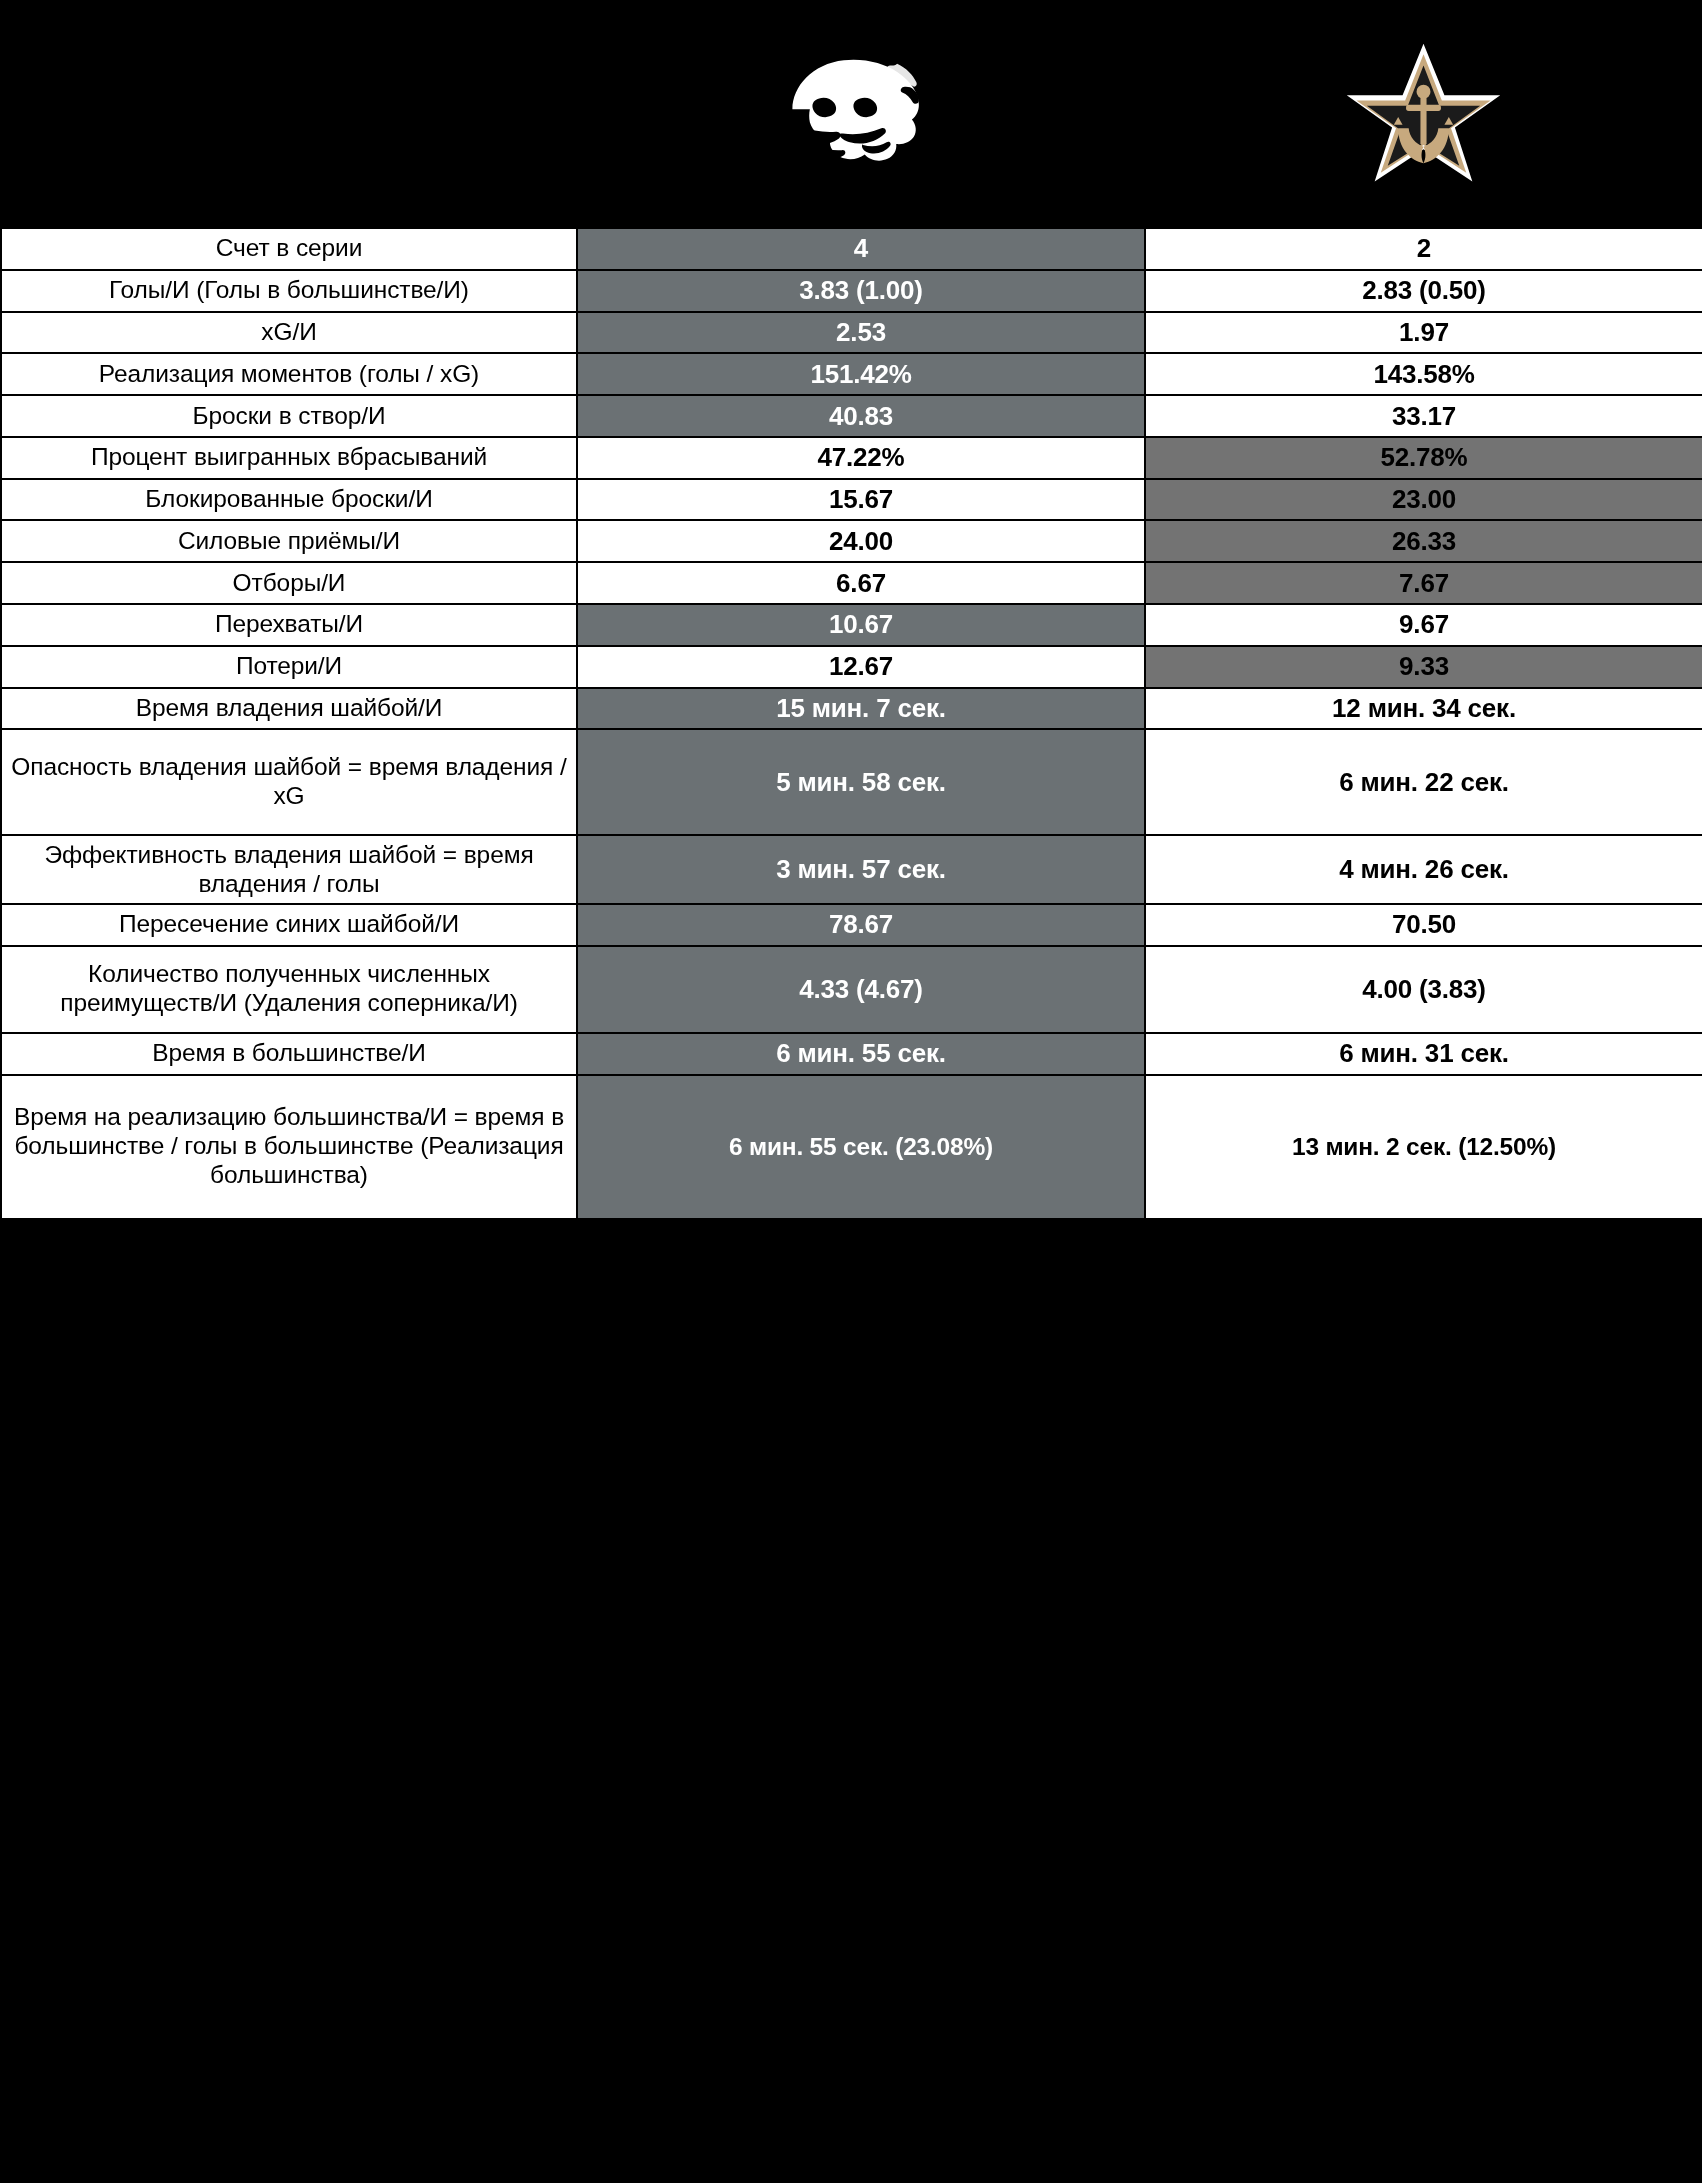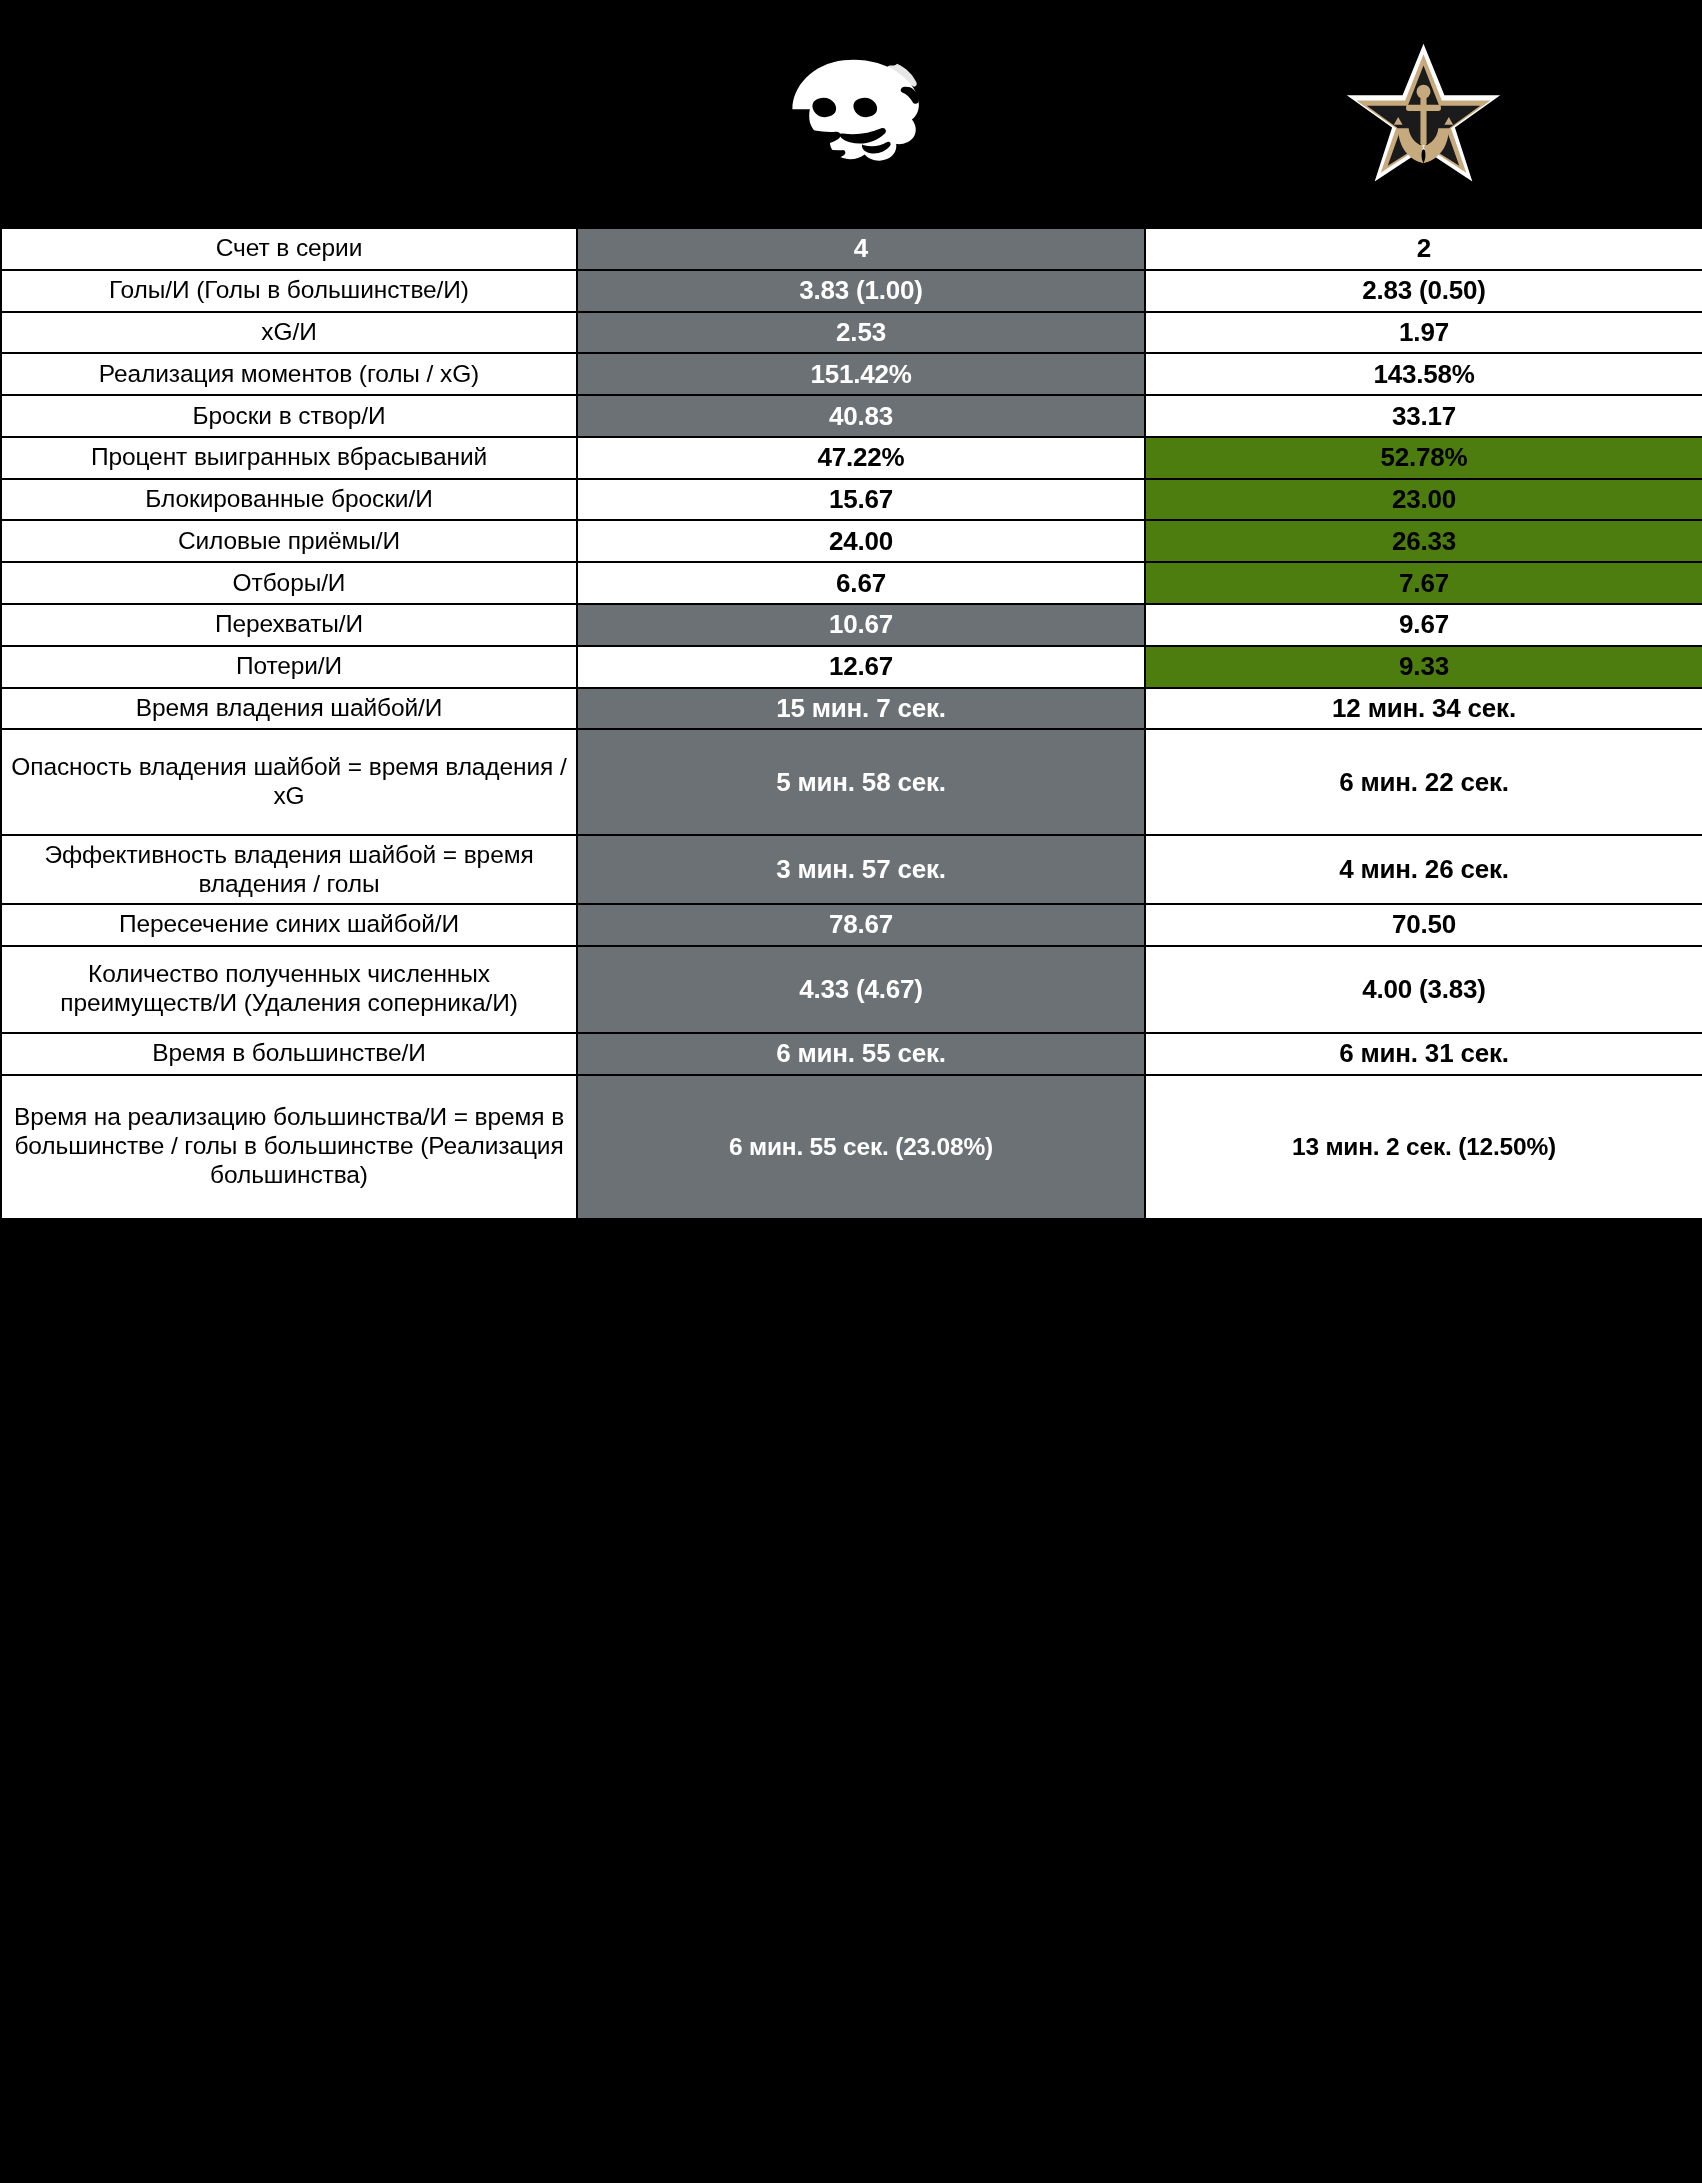--- a/index.html
+++ b/index.html
@@ -89,21 +89,21 @@
   }
   td.val.grey {
     background: #6b7174;
     color: #ffffff;
   }
   td.val.white {
     background: #ffffff;
     color: #000000;
   }
   td.val.gold {
-    background: #4d7c0f;
+    background: #737373;
     color: #000000;
   }
 
   .row-tall td { height: 38px; }
   .row-short td { height: 38px; margin-left: 36px; }
 
   
   td.val.small { font-size: 24.5px; }
 </style>
 </head>

